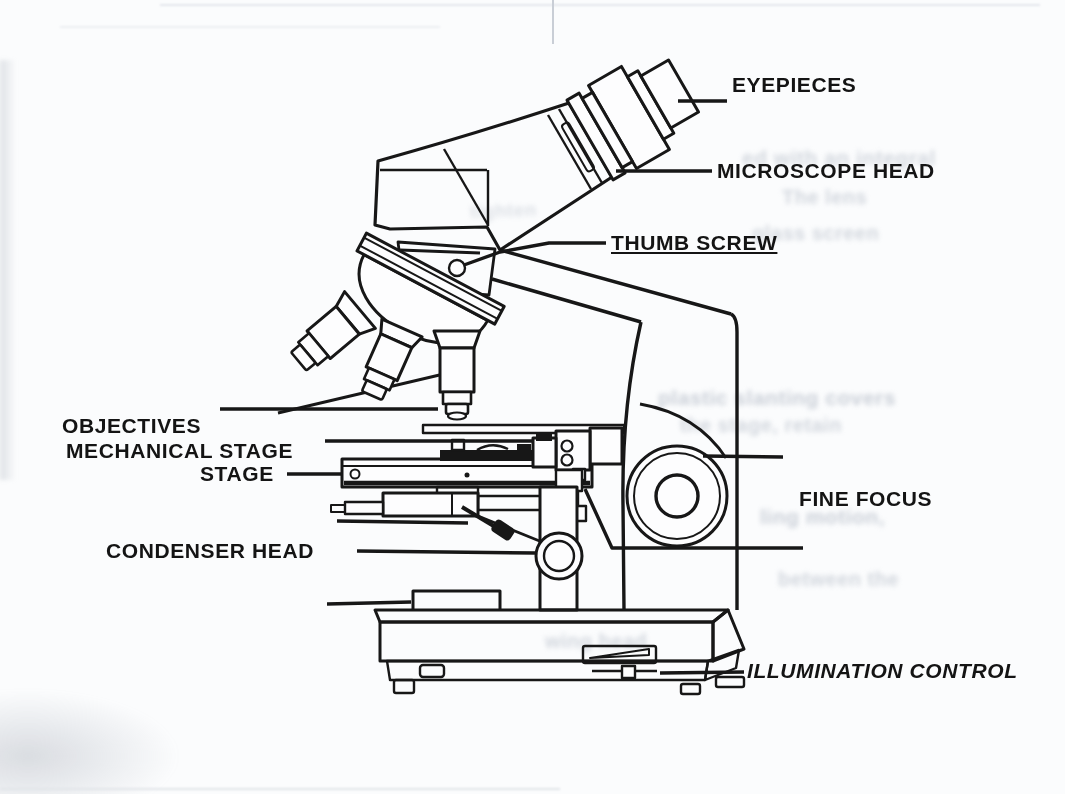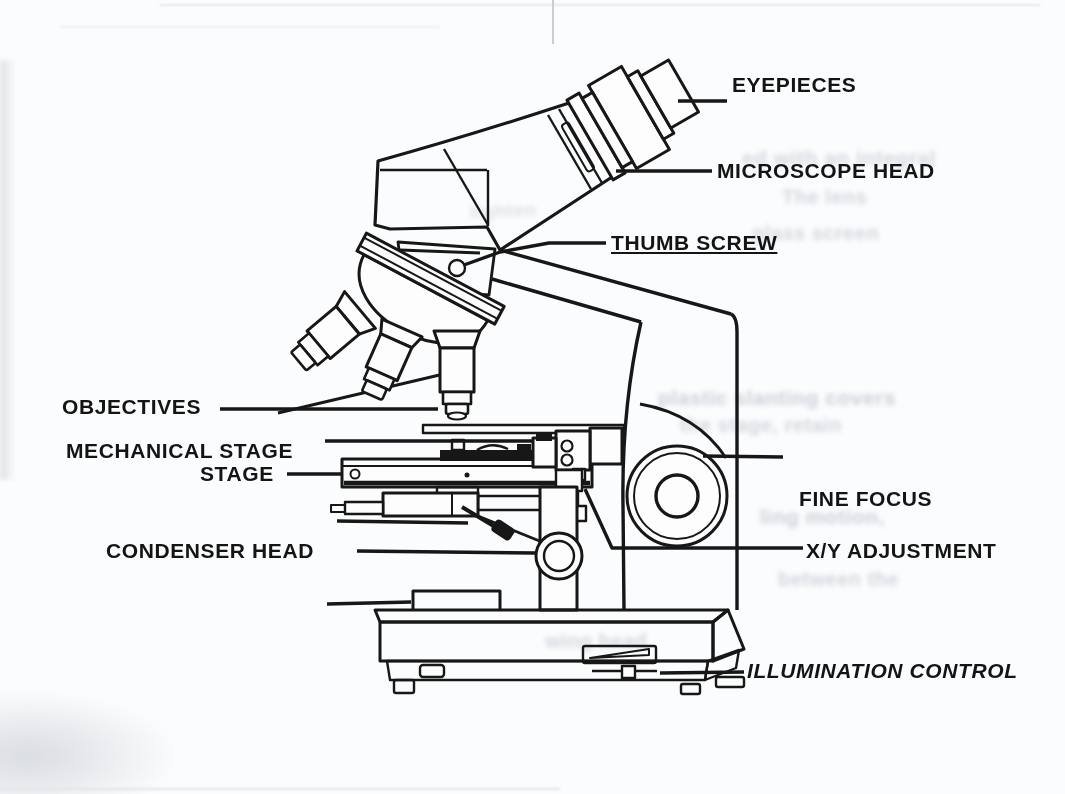--- a/index.html
+++ b/index.html
@@ -214,20 +214,19 @@
     <line x1="703" y1="456" x2="783" y2="457"></line>
     <polyline points="585,489 612,548 803,548"></polyline>
     <line x1="660" y1="673" x2="744" y2="672"></line>
   </g>
 </svg>
 
 <div class="layer">
   <div class="lbl" style="left:732px;top:74px;">EYEPIECES</div>
   <div class="lbl" style="left:717px;top:160px;">MICROSCOPE HEAD</div>
   <div class="lbl" style="left:611px;top:232px;text-decoration:underline;">THUMB SCREW</div>
-  <div class="lbl" style="left:62px;top:396px;">OBJECTIVES</div>
+  <div class="lbl" style="left:62px;top:415px;">OBJECTIVES</div>
   <div class="lbl" style="left:66px;top:440px;">MECHANICAL STAGE</div>
   <div class="lbl" style="left:200px;top:463px;">STAGE</div>
   <div class="lbl" style="left:106px;top:540px;">CONDENSER HEAD</div>
   <div class="lbl" style="left:799px;top:488px;">FINE FOCUS</div>
-  <div class="lbl" style="left:806px;top:540px;">X/Y ADJUSTMENT</div>
   <div class="lbl" style="left:747px;top:660px;font-style:italic;">ILLUMINATION CONTROL</div>
 </div>
 
 </body></html>

